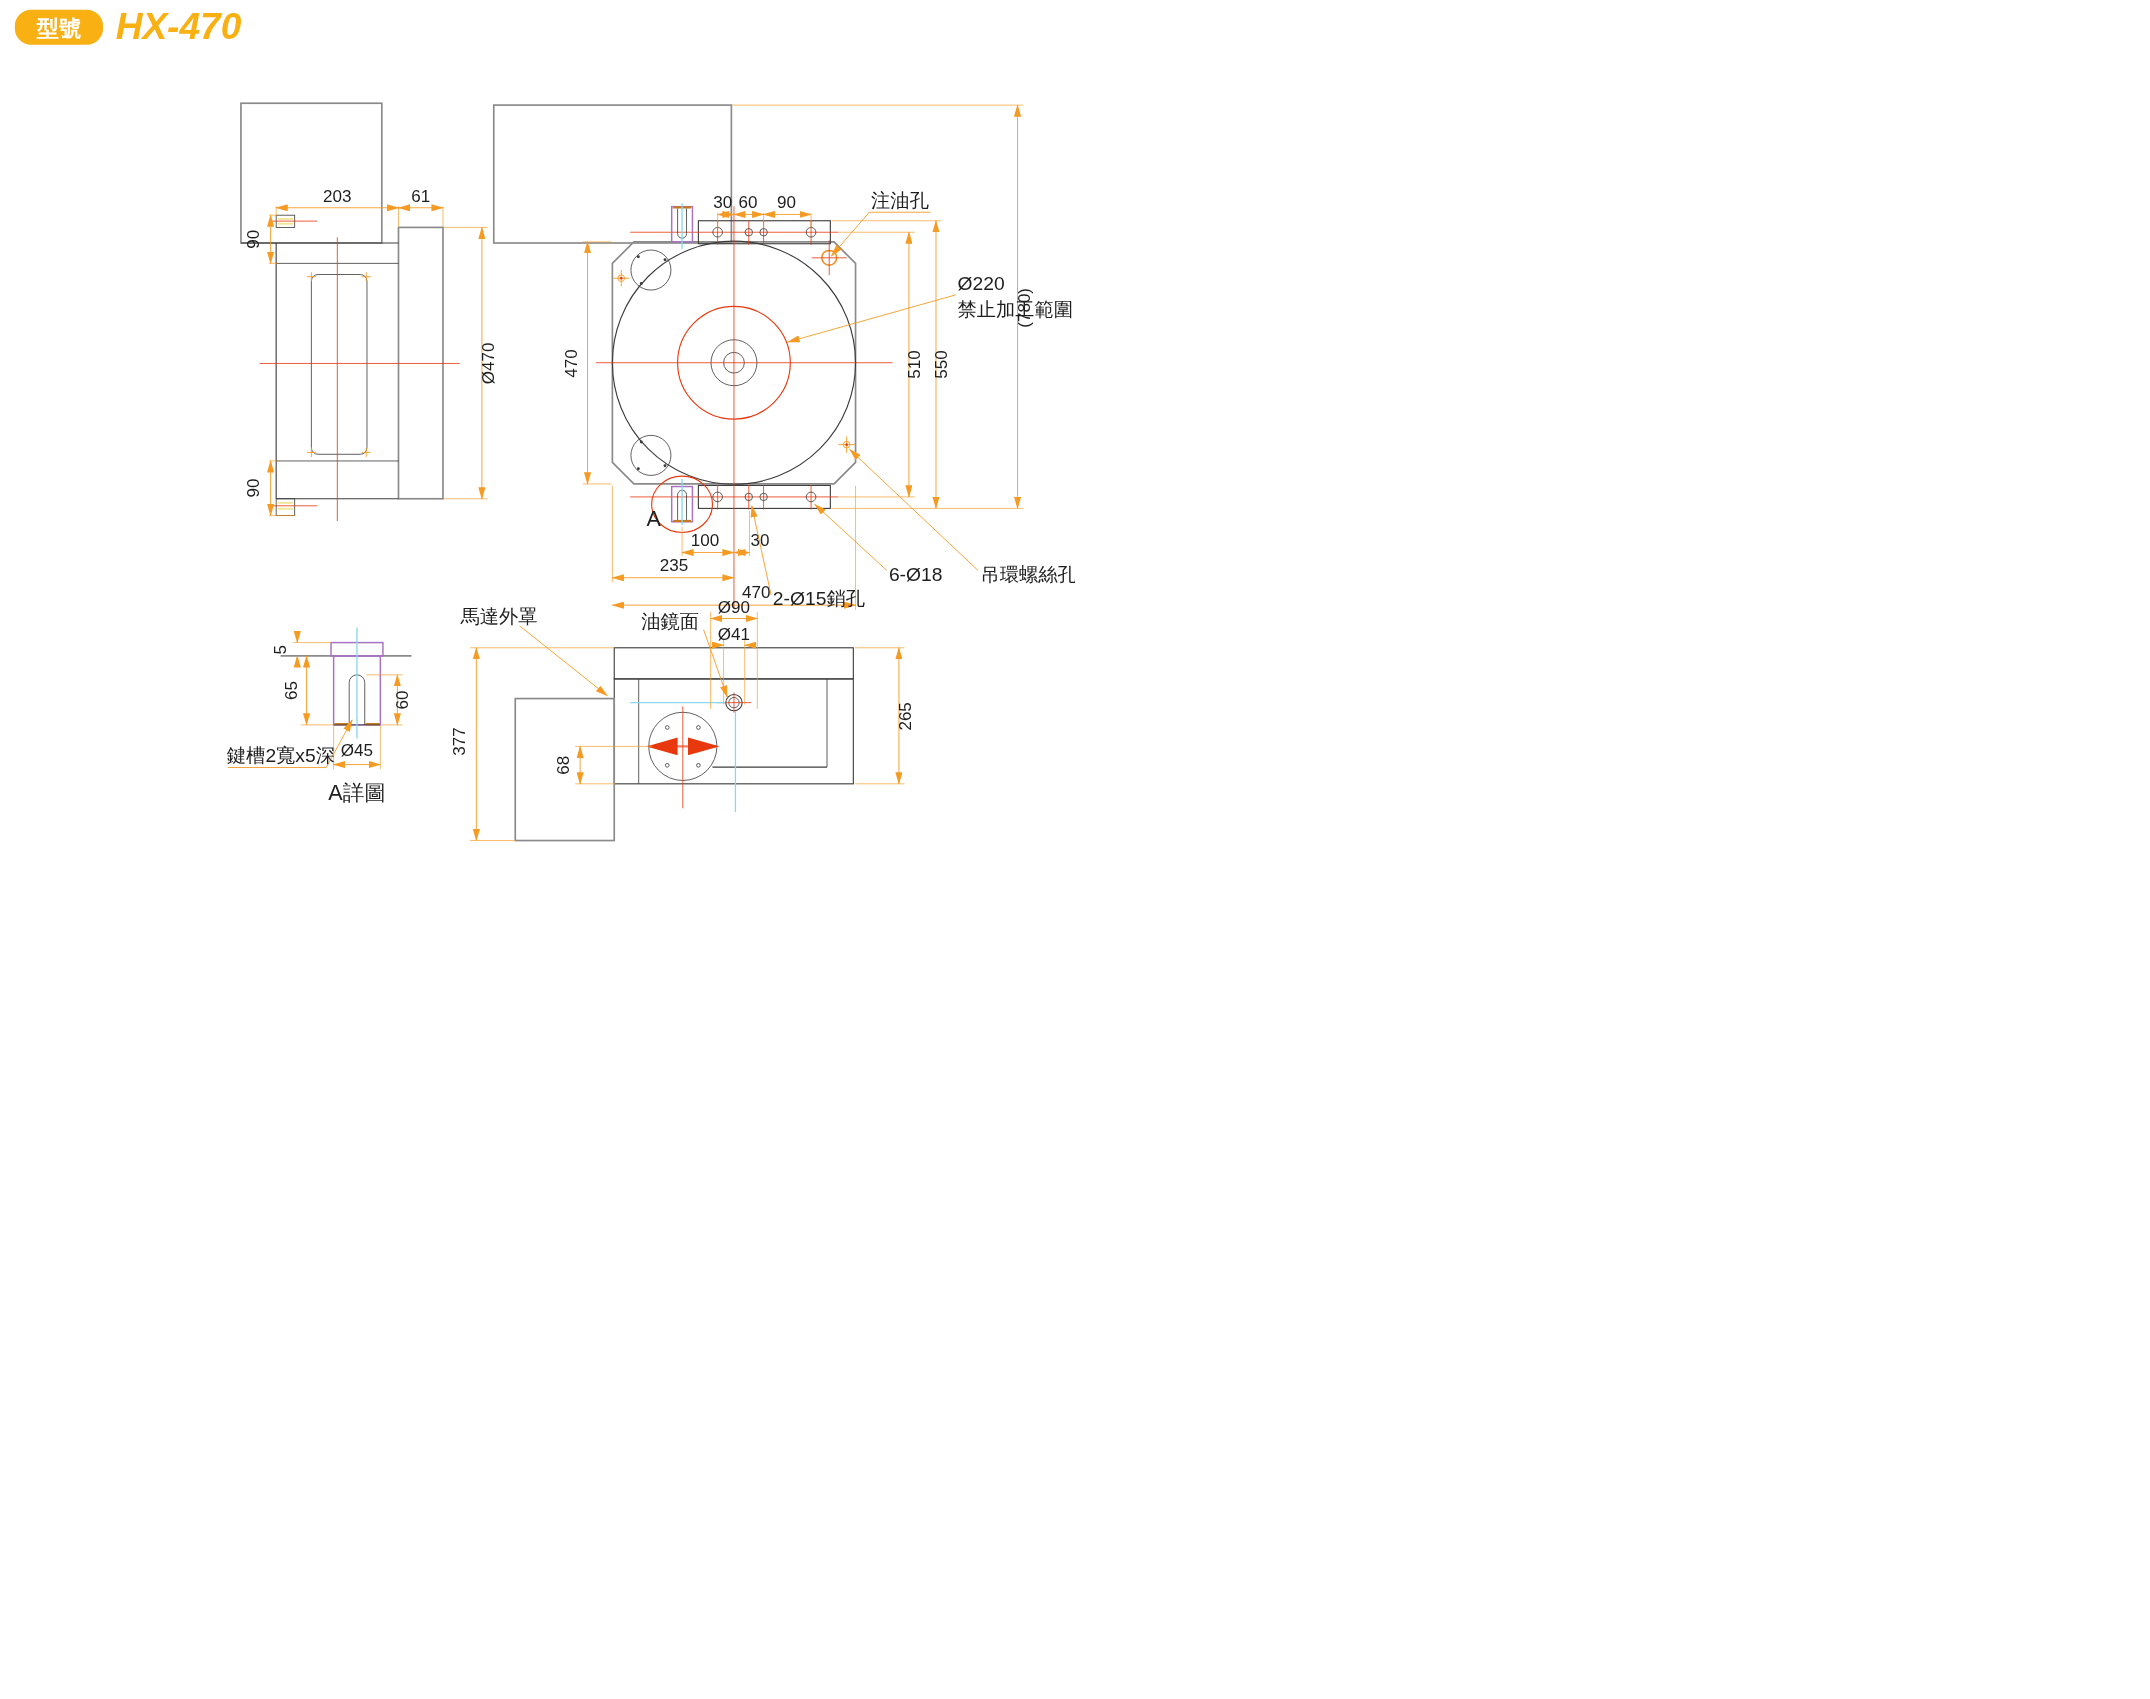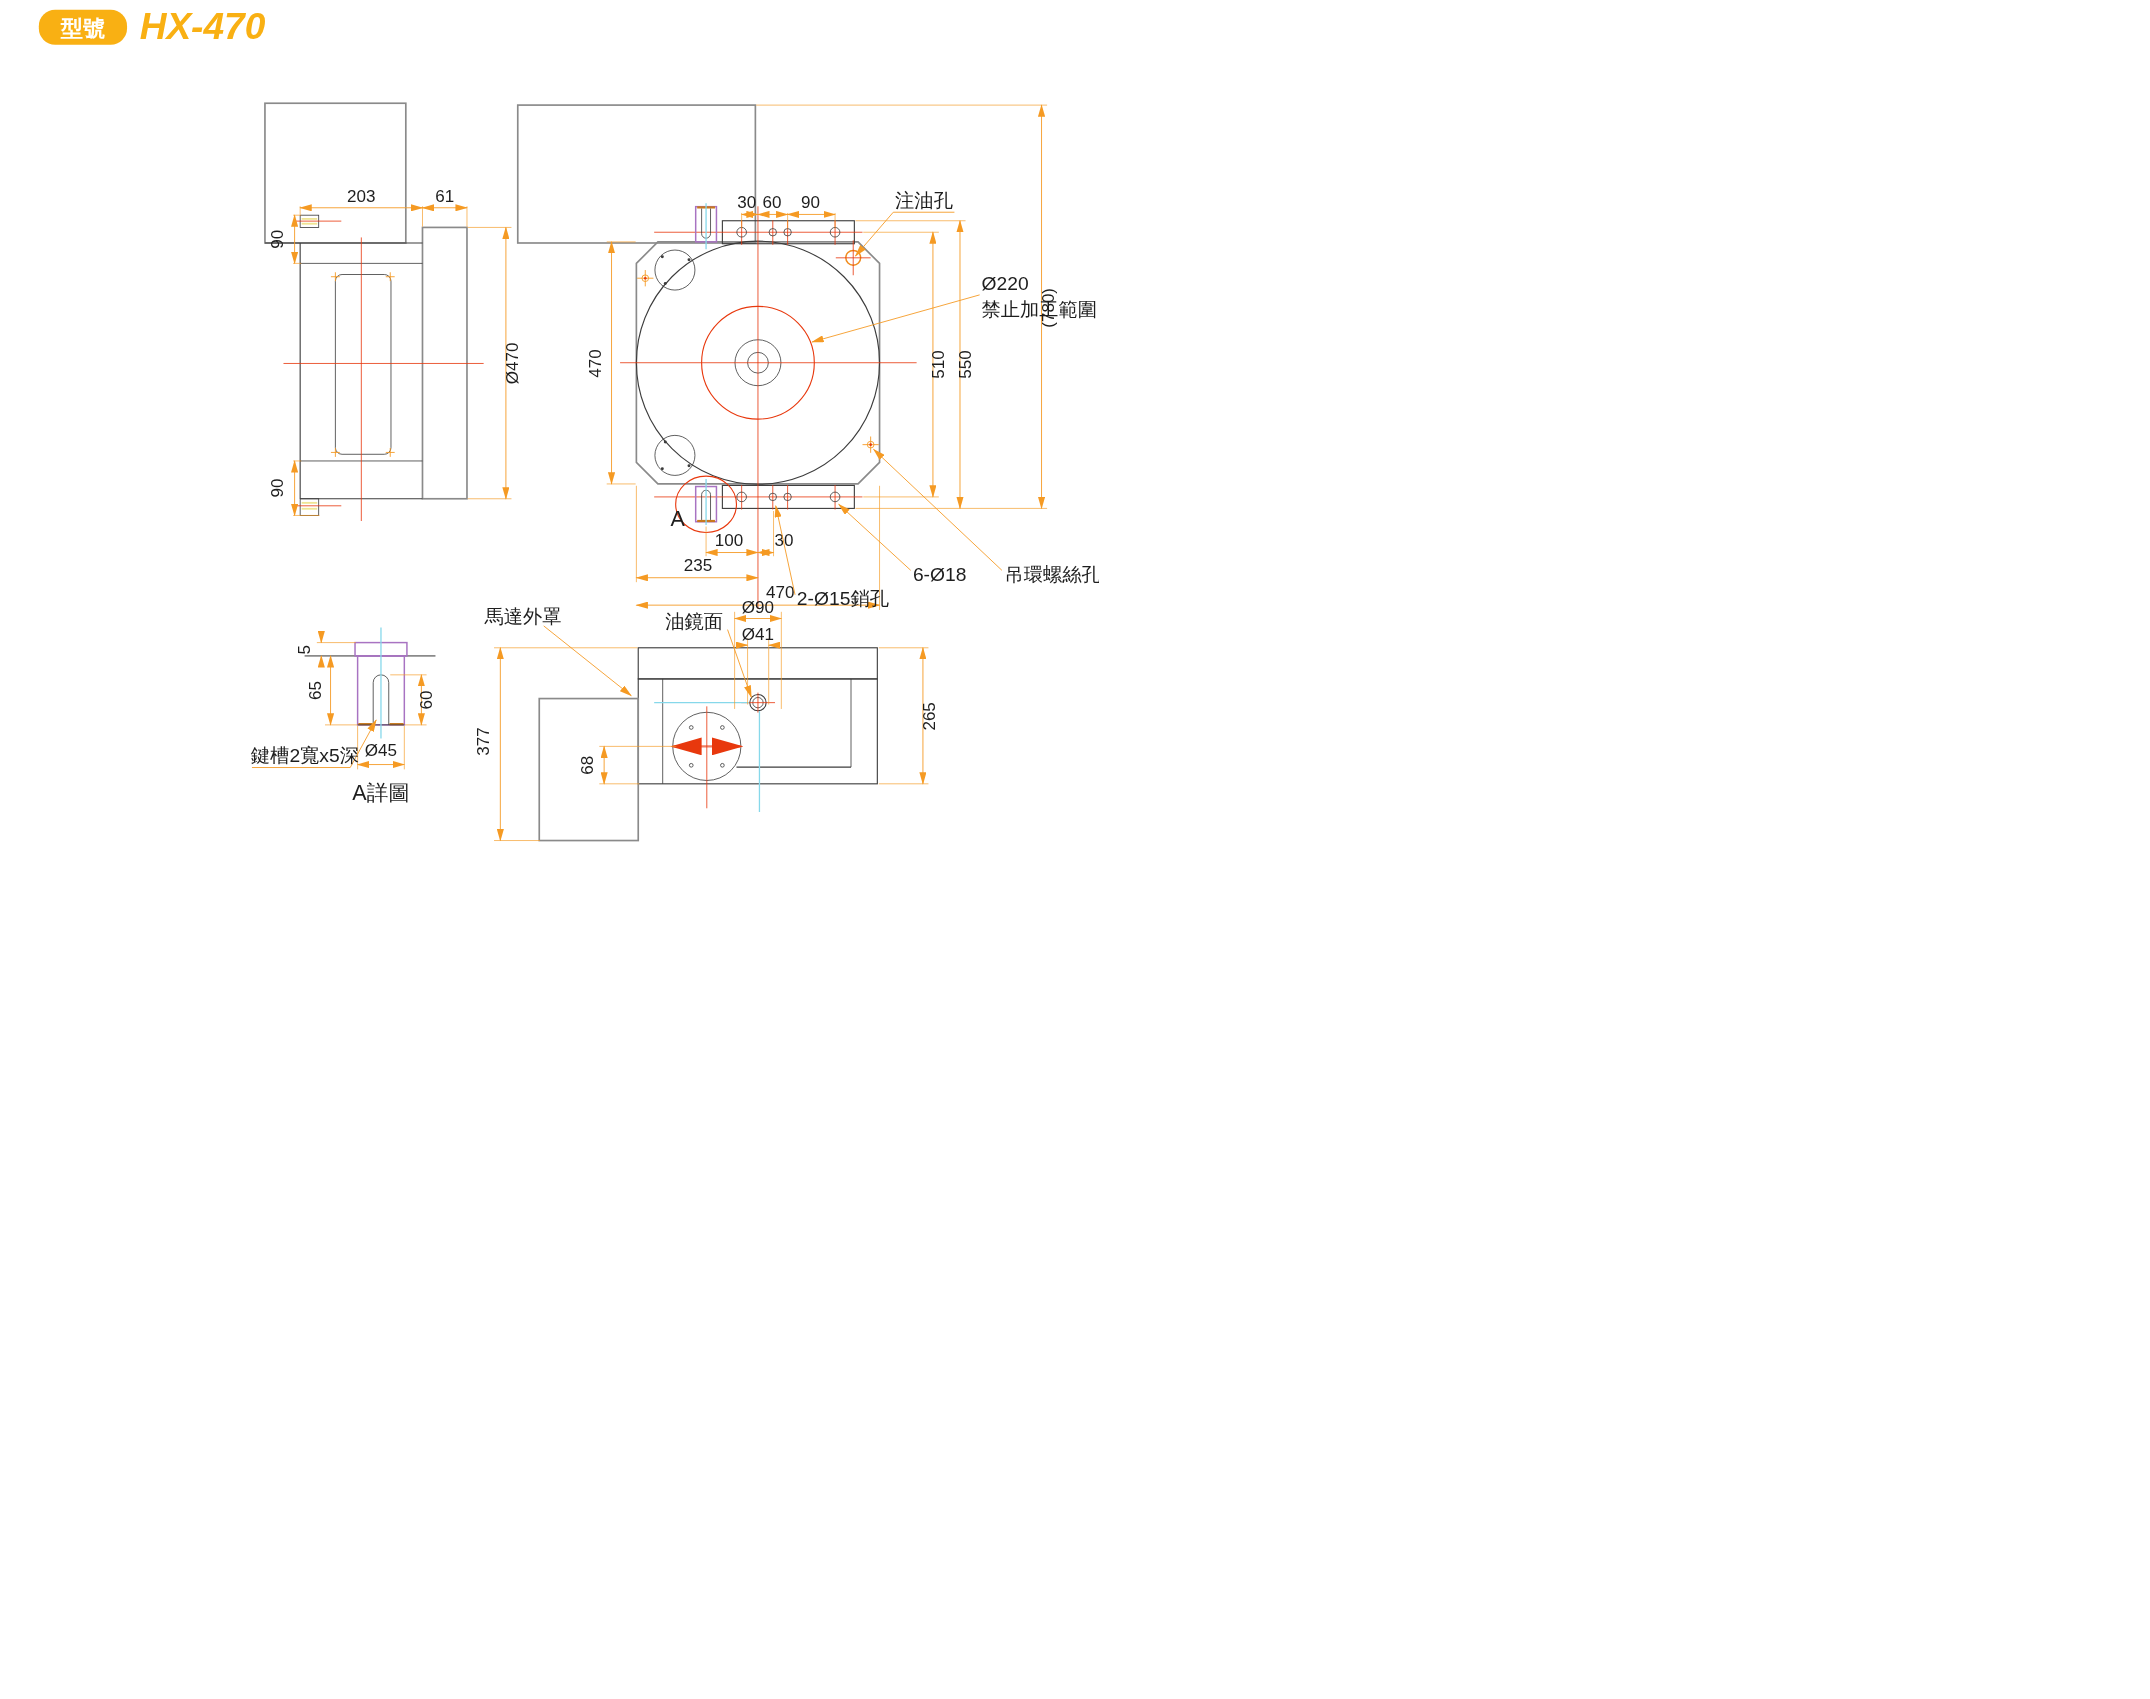--- a/index.html
+++ b/index.html
@@ -8,21 +8,21 @@
     --c-red:#E8380D;
     --c-dark:#3C3C3C;
     --c-gray:#8A8A8A;
     --c-purple:#A873C2;
     --c-cyan:#86D8EA;
     --c-yellow:#EFE594;
     --c-brown:#C8781E;
     --c-text:#1E1E1E;
   }
   html,body{margin:0;padding:0;background:#ffffff;}
-  .page{width:1075px;height:850px;position:relative;background:#fff;overflow:hidden;padding-left:24px;}
+  .page{width:1075px;height:850px;position:relative;background:#fff;overflow:hidden;}
   svg{display:block;}
   
   .ol{stroke:var(--c-dark);stroke-width:3;fill:none;}
   .th{stroke:var(--c-dark);stroke-width:2.2;fill:none;}
   .og{stroke:var(--c-gray);stroke-width:4.5;fill:none;}
   .cl{stroke:var(--c-red);stroke-width:2.2;fill:none;}
   .clh{stroke:#F08066;stroke-width:6;fill:none;}
   .dim{stroke:var(--c-dim);stroke-width:2.4;fill:none;}
   .ext{stroke:var(--c-dim);stroke-width:1.8;fill:none;}
   .key{stroke:var(--c-purple);stroke-width:4;fill:none;}

